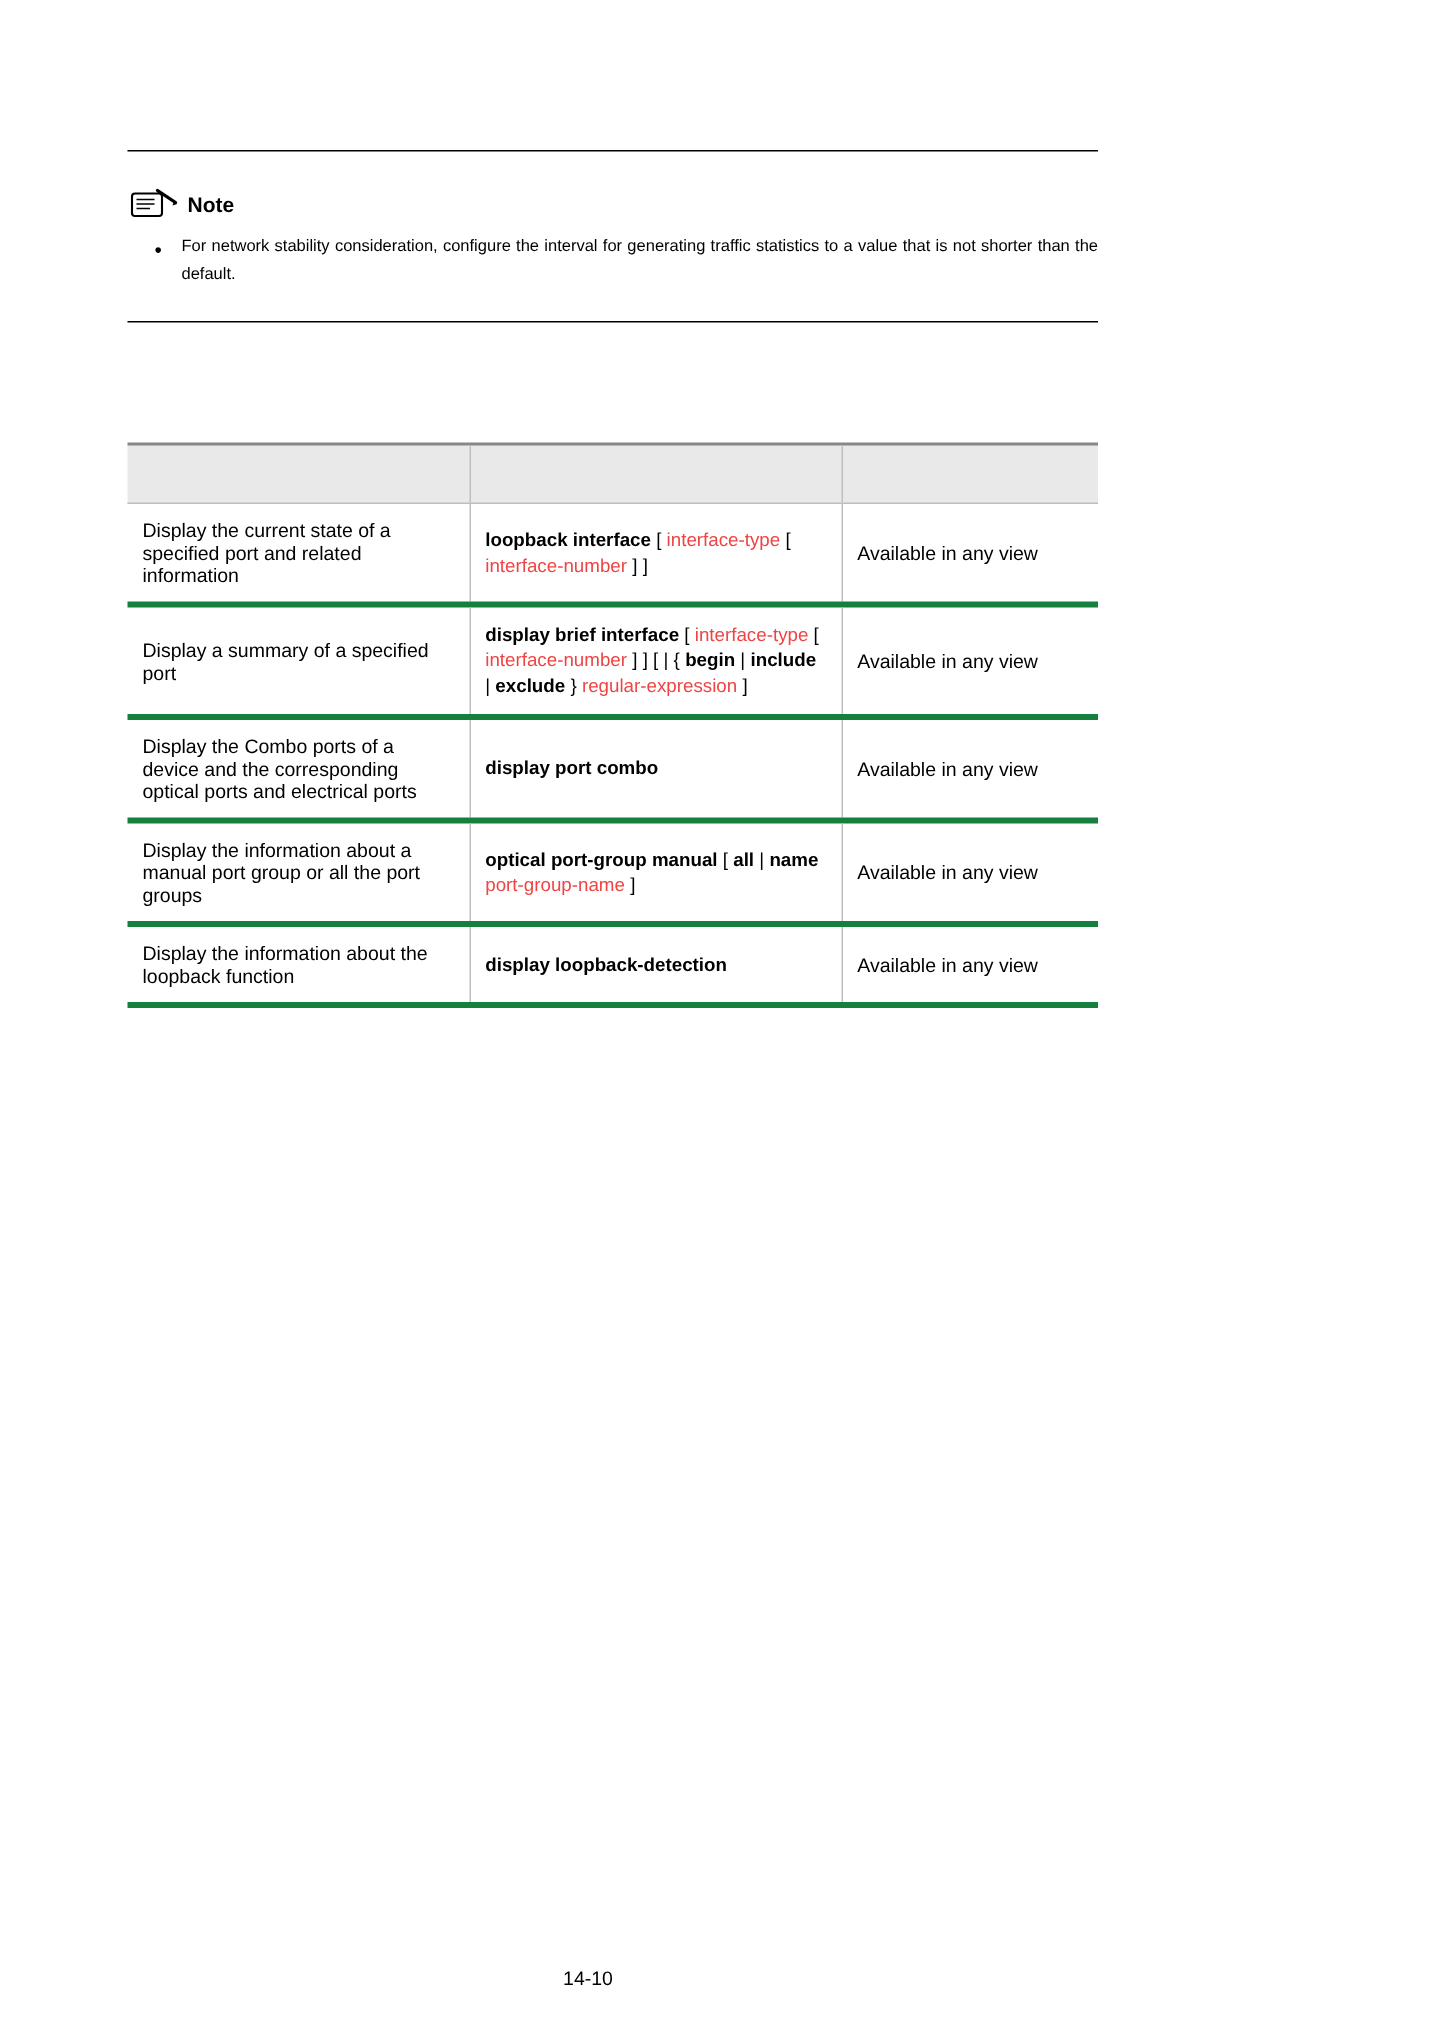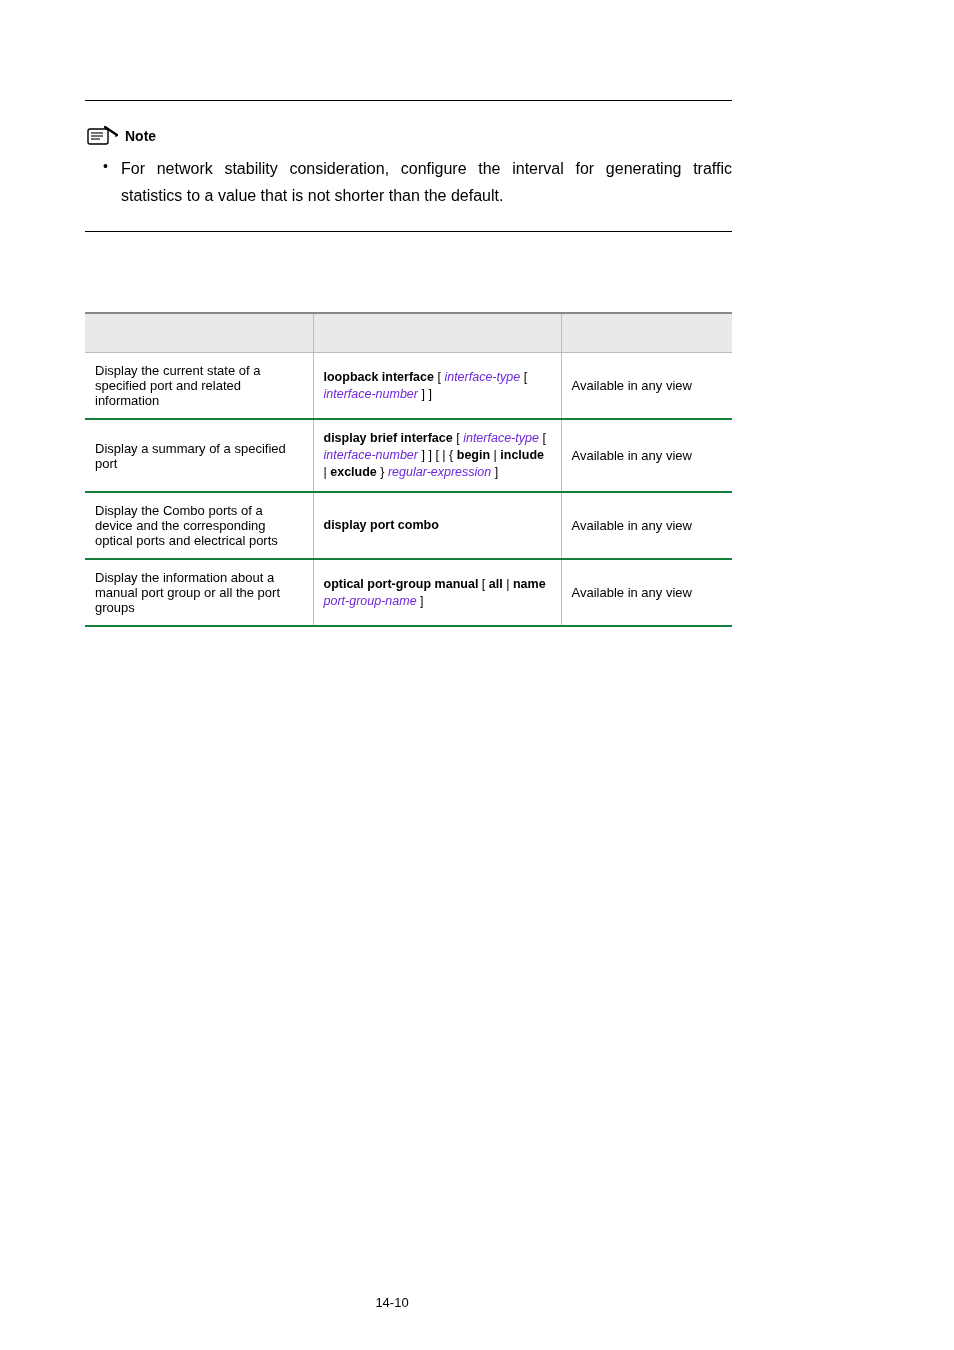--- a/index.html
+++ b/index.html
@@ -35,21 +35,21 @@
     display: block;
   }
   .bullets {
     list-style: none;
     padding: 0;
     margin: 0 0 22px 18px;
   }
   .bullets li {
     position: relative;
     padding-left: 18px;
-    font-size: 16px;
+    font-size: 11px;
     line-height: 1.7;
     text-align: justify;
     margin-bottom: 4px;
   }
   .bullets li::before {
     content: "•";
     position: absolute;
     left: 0;
     top: 0;
     font-size: 14px;
@@ -69,42 +69,42 @@
     text-align: left;
   }
   table.cmd thead th {
     background: #e9e9e9;
     border-top: 2px solid #888;
     border-bottom: 1px solid #bdbdbd;
     font-weight: bold;
     height: 18px;
   }
   table.cmd tbody td {
-    border-bottom: 2px solid #15803d;
+    border-bottom: 4px solid #15803d;
   }
   table.cmd th + th,
   table.cmd td + td {
     border-left: 1px solid #bdbdbd;
   }
   table.cmd col.c1 { width: 228px; }
   table.cmd col.c2 { width: 248px; }
   table.cmd col.c3 { width: auto; }
   .cmd-cell {
     white-space: pre-wrap;
     font-family: Arial, sans-serif;
     font-size: 12.5px;
     line-height: 1.35;
     color: #fff; 
   }
   .cmd-cell .b { font-weight: bold; color:#000; }
-  .cmd-cell .i { font-style: italic; color:#6d28d9; }
+  .cmd-cell .i { color:#ef4444; }
   .cmd-cell .p { color:#000; } 
   .page-num {
     position: absolute;
-    bottom: 40px;
+    bottom: 24px;
     left: 0; right: 0;
     text-align: center;
     font-size: 13px;
   }
 </style>
 </head>
 <body>
 
 <div class="page">
 
@@ -158,17 +158,22 @@
       <tr>
         <td>Display the Combo ports of a device and the corresponding optical ports and electrical ports</td>
         <td class="cmd-cell"><span class="b">display port combo</span></td>
         <td>Available in any view</td>
       </tr>
       <tr>
         <td>Display the information about a manual port group or all the port groups</td>
         <td class="cmd-cell"><span class="b">optical port-group manual</span> <span class="p">[</span> <span class="b">all</span> <span class="p">|</span> <span class="b">name</span> <span class="i">port-group-name</span> <span class="p">]</span></td>
         <td>Available in any view</td>
       </tr>
+      <tr>
+        <td>Display the information about the loopback function</td>
+        <td class="cmd-cell"><span class="b">display loopback-detection</span></td>
+        <td>Available in any view</td>
+      </tr>
     </tbody>
   </table>
 
   <div class="page-num">14-10</div>
 </div>
 
 </body></html>

